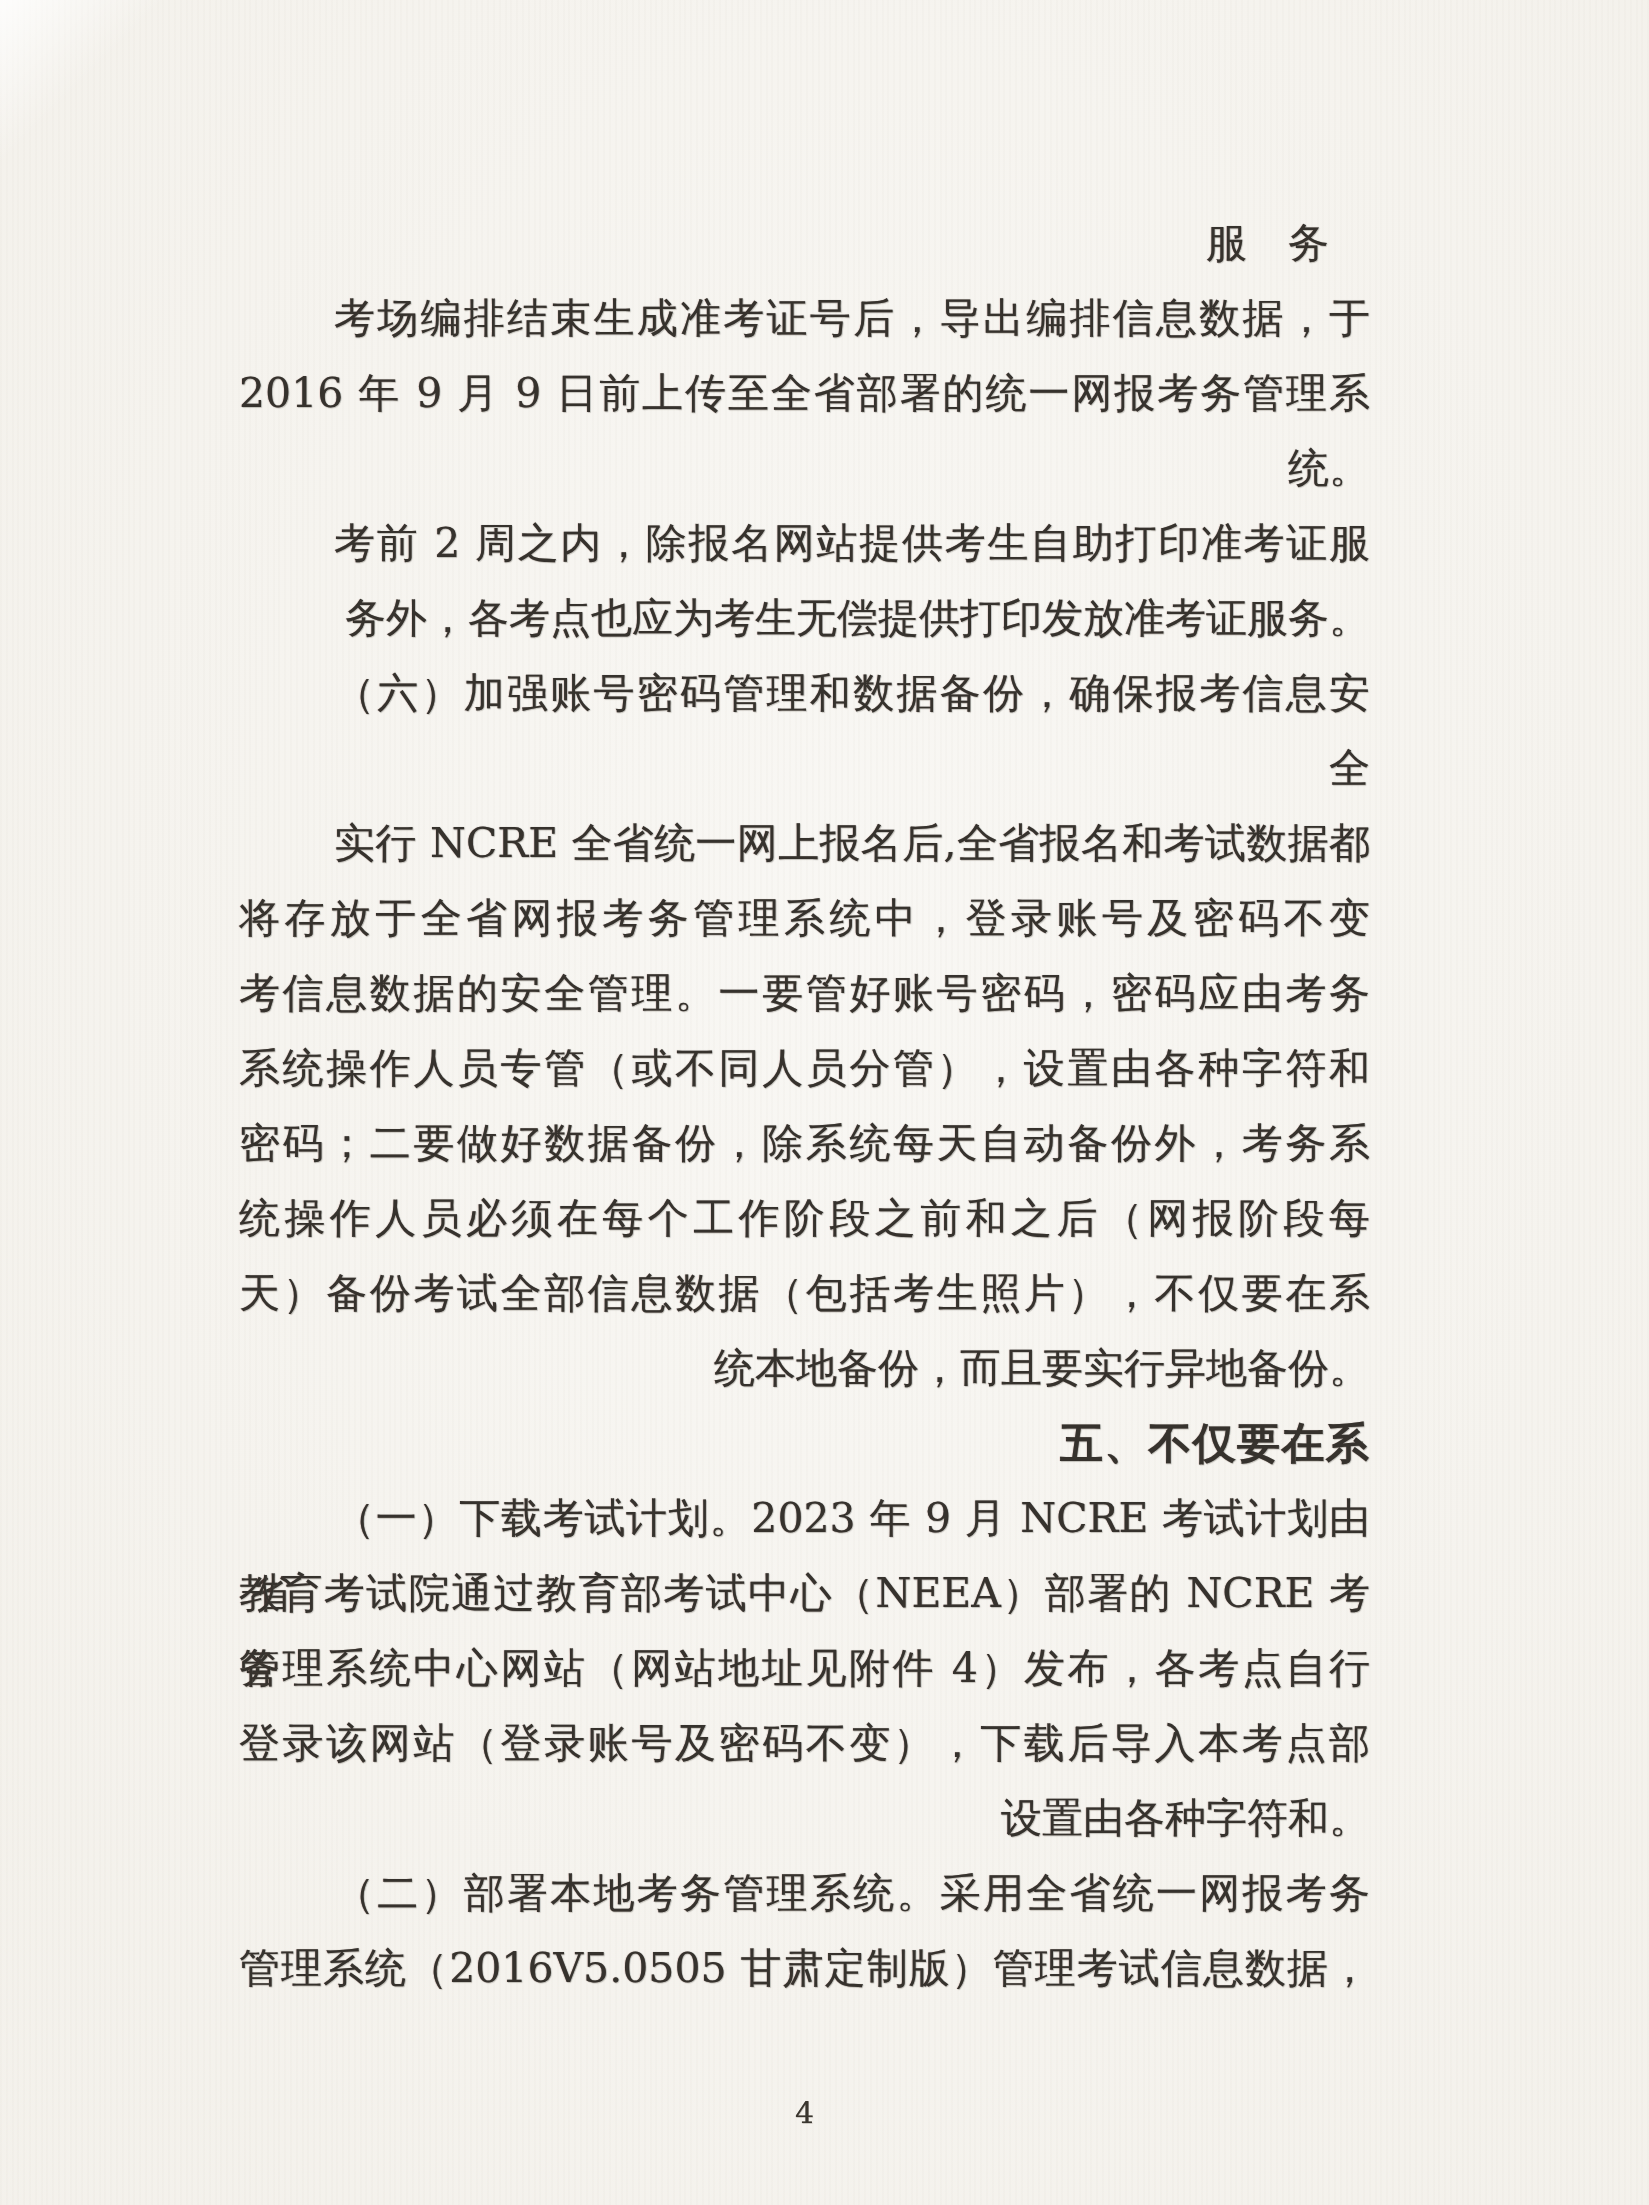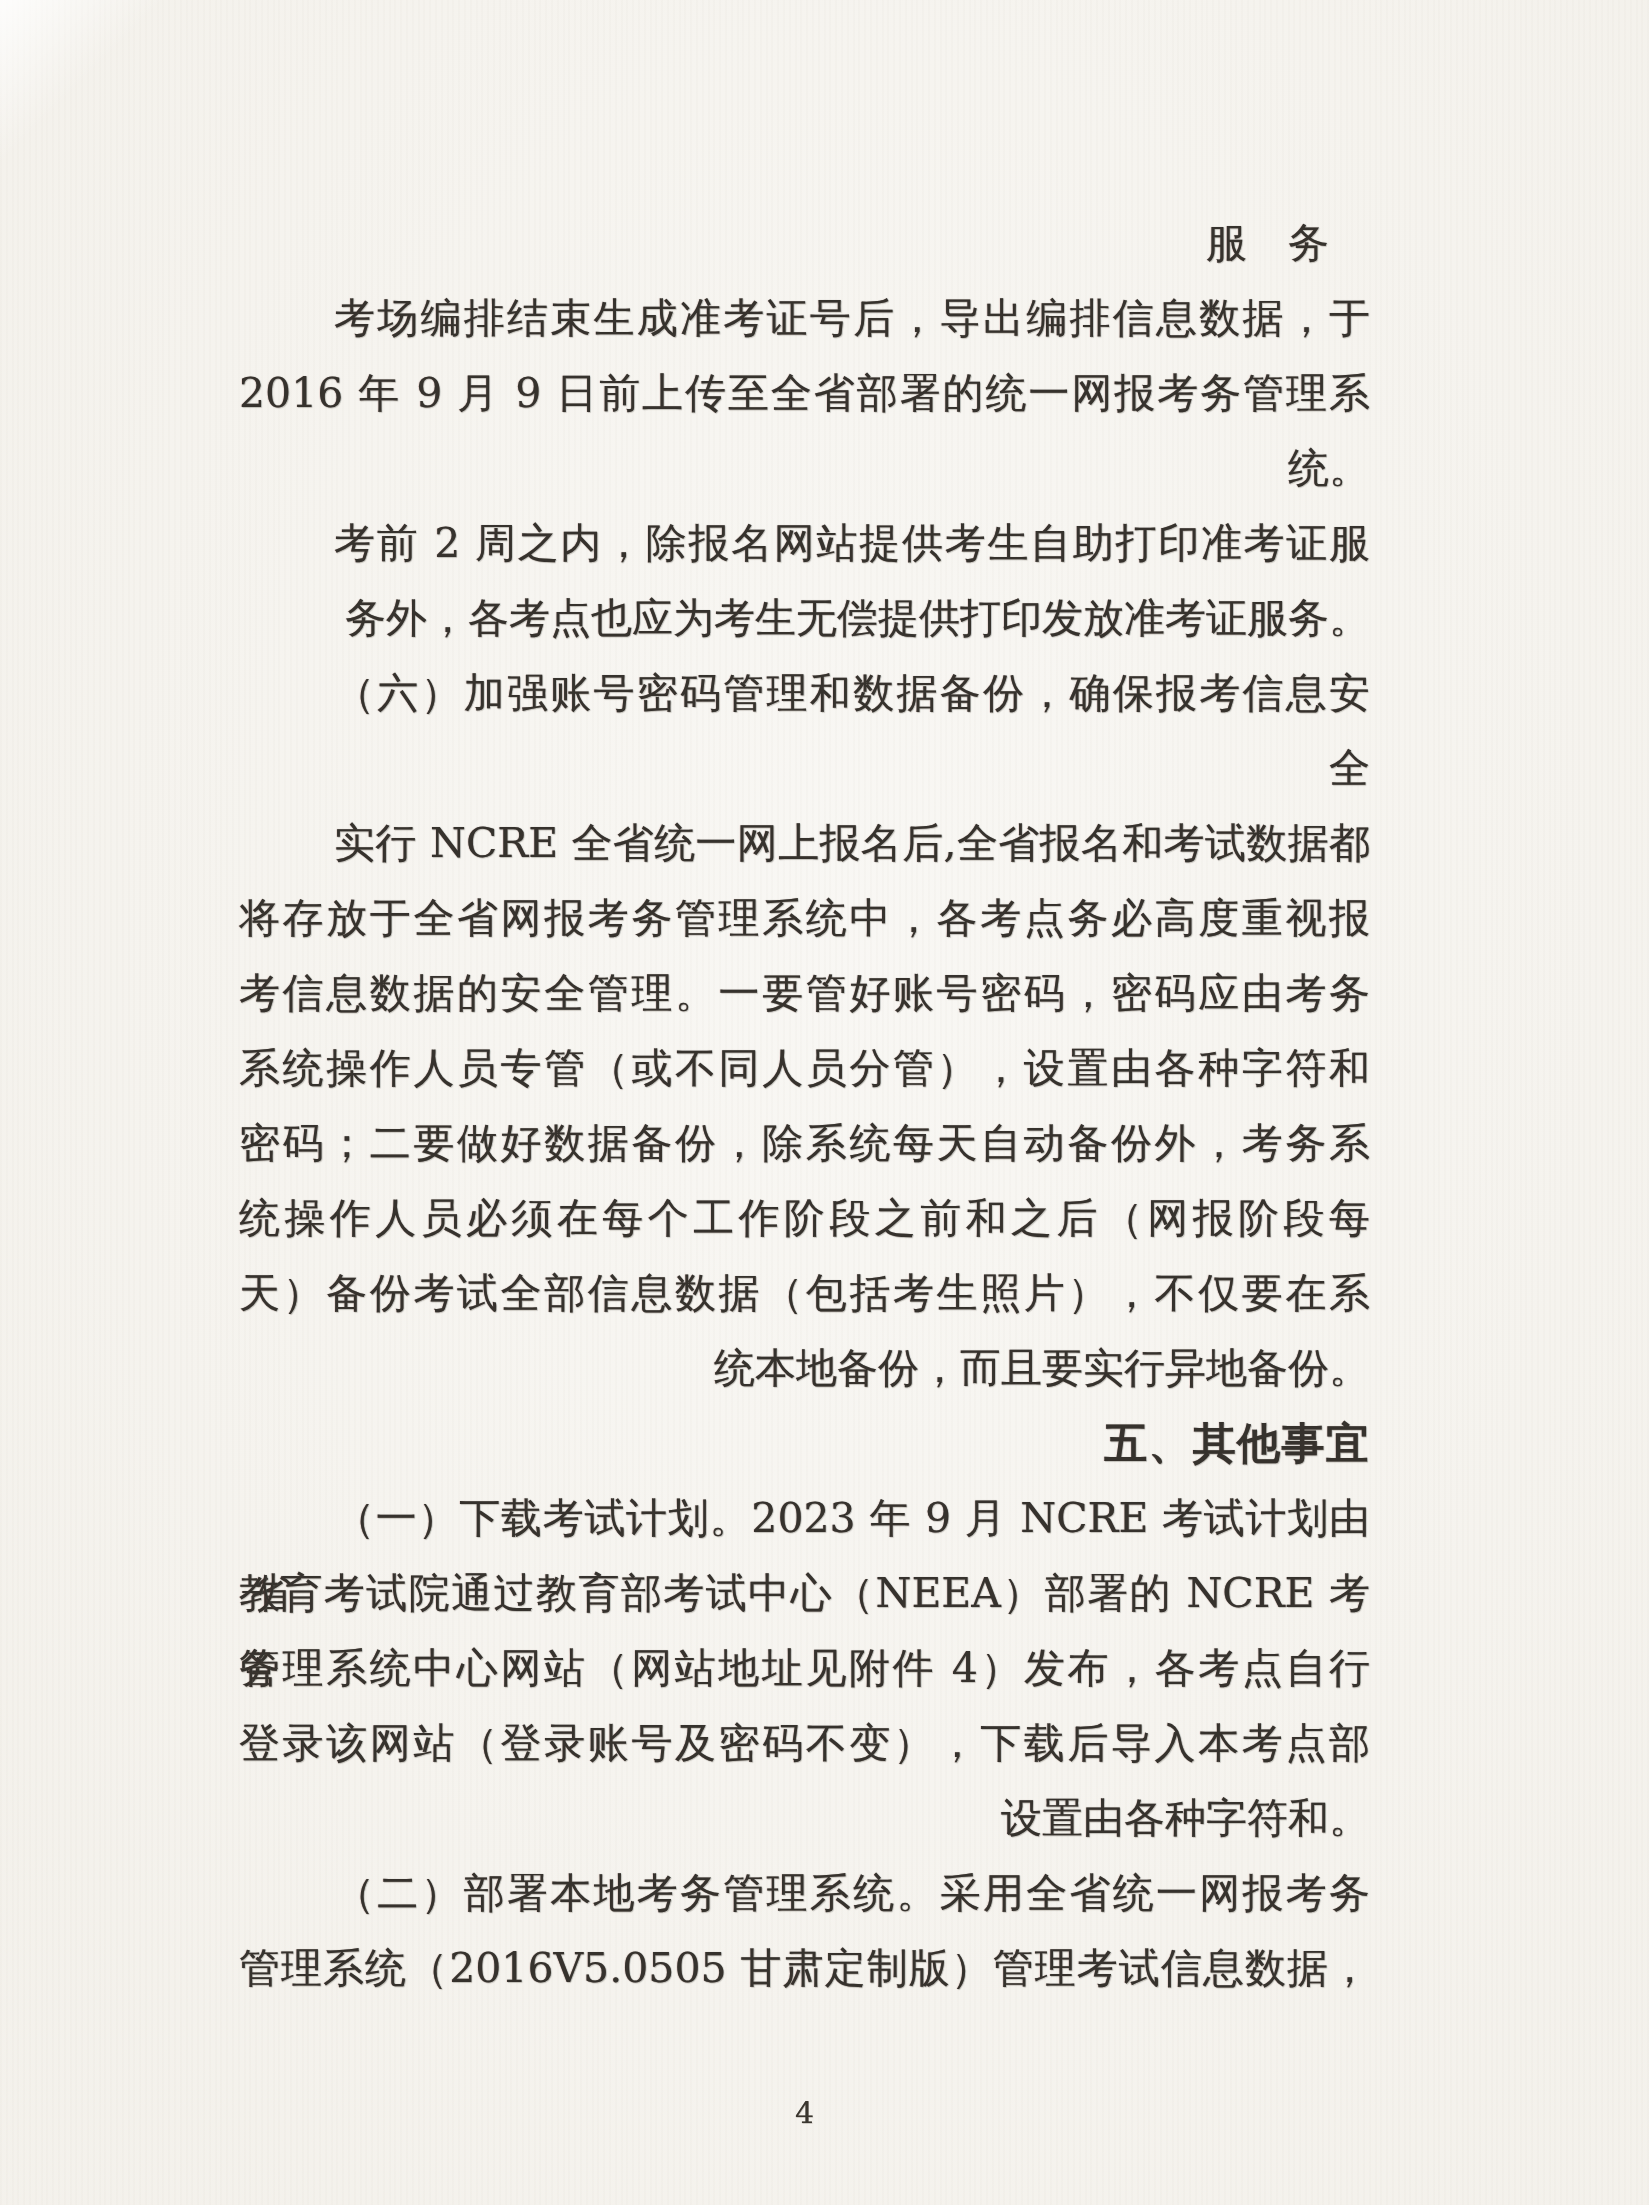--- a/index.html
+++ b/index.html
@@ -80,28 +80,28 @@
   <div class="text-block">
       <div class="line spaced">服务</div>
       <div class="line indent stretch">考场编排结束生成准考证号后，导出编排信息数据，于</div>
       <div class="line stretch">2016 年 9 月 9 日前上传至全省部署的统一网报考务管理系</div>
       <div class="line">统。</div>
       <div class="line indent stretch">考前 2 周之内，除报名网站提供考生自助打印准考证服</div>
       <div class="line">务外，各考点也应为考生无偿提供打印发放准考证服务。</div>
       <div class="line indent stretch">（六）加强账号密码管理和数据备份，确保报考信息安</div>
       <div class="line">全</div>
       <div class="line indent stretch">实行 NCRE 全省统一网上报名后,全省报名和考试数据都</div>
-      <div class="line stretch">将存放于全省网报考务管理系统中，各考点务必高度重视报</div>
+      <div class="line stretch">将存放于全省网报考务管理系统中，登录账号及密码不变</div>
       <div class="line stretch">考信息数据的安全管理。一要管好账号密码，密码应由考务</div>
       <div class="line stretch">系统操作人员专管（或不同人员分管），设置由各种字符和</div>
       <div class="line stretch">密码；二要做好数据备份，除系统每天自动备份外，考务系</div>
       <div class="line stretch">统操作人员必须在每个工作阶段之前和之后（网报阶段每</div>
       <div class="line stretch">天）备份考试全部信息数据（包括考生照片），不仅要在系</div>
       <div class="line">统本地备份，而且要实行异地备份。</div>
-      <div class="line indent bold">五、其他事宜</div>
+      <div class="line indent bold">五、不仅要在系</div>
       <div class="line indent stretch">（一）下载考试计划。2023 年 9 月 NCRE 考试计划由省</div>
       <div class="line stretch">教育考试院通过教育部考试中心（NEEA）部署的 NCRE 考务</div>
       <div class="line stretch">管理系统中心网站（网站地址见附件 4）发布，各考点自行</div>
       <div class="line stretch">登录该网站（登录账号及密码不变），下载后导入本考点部</div>
       <div class="line">设置由各种字符和。</div>
       <div class="line indent stretch">（二）部署本地考务管理系统。采用全省统一网报考务</div>
       <div class="line stretch">管理系统（2016V5.0505 甘肃定制版）管理考试信息数据，</div>
     </div>
   <div class="page-number">4</div>
 </div>

